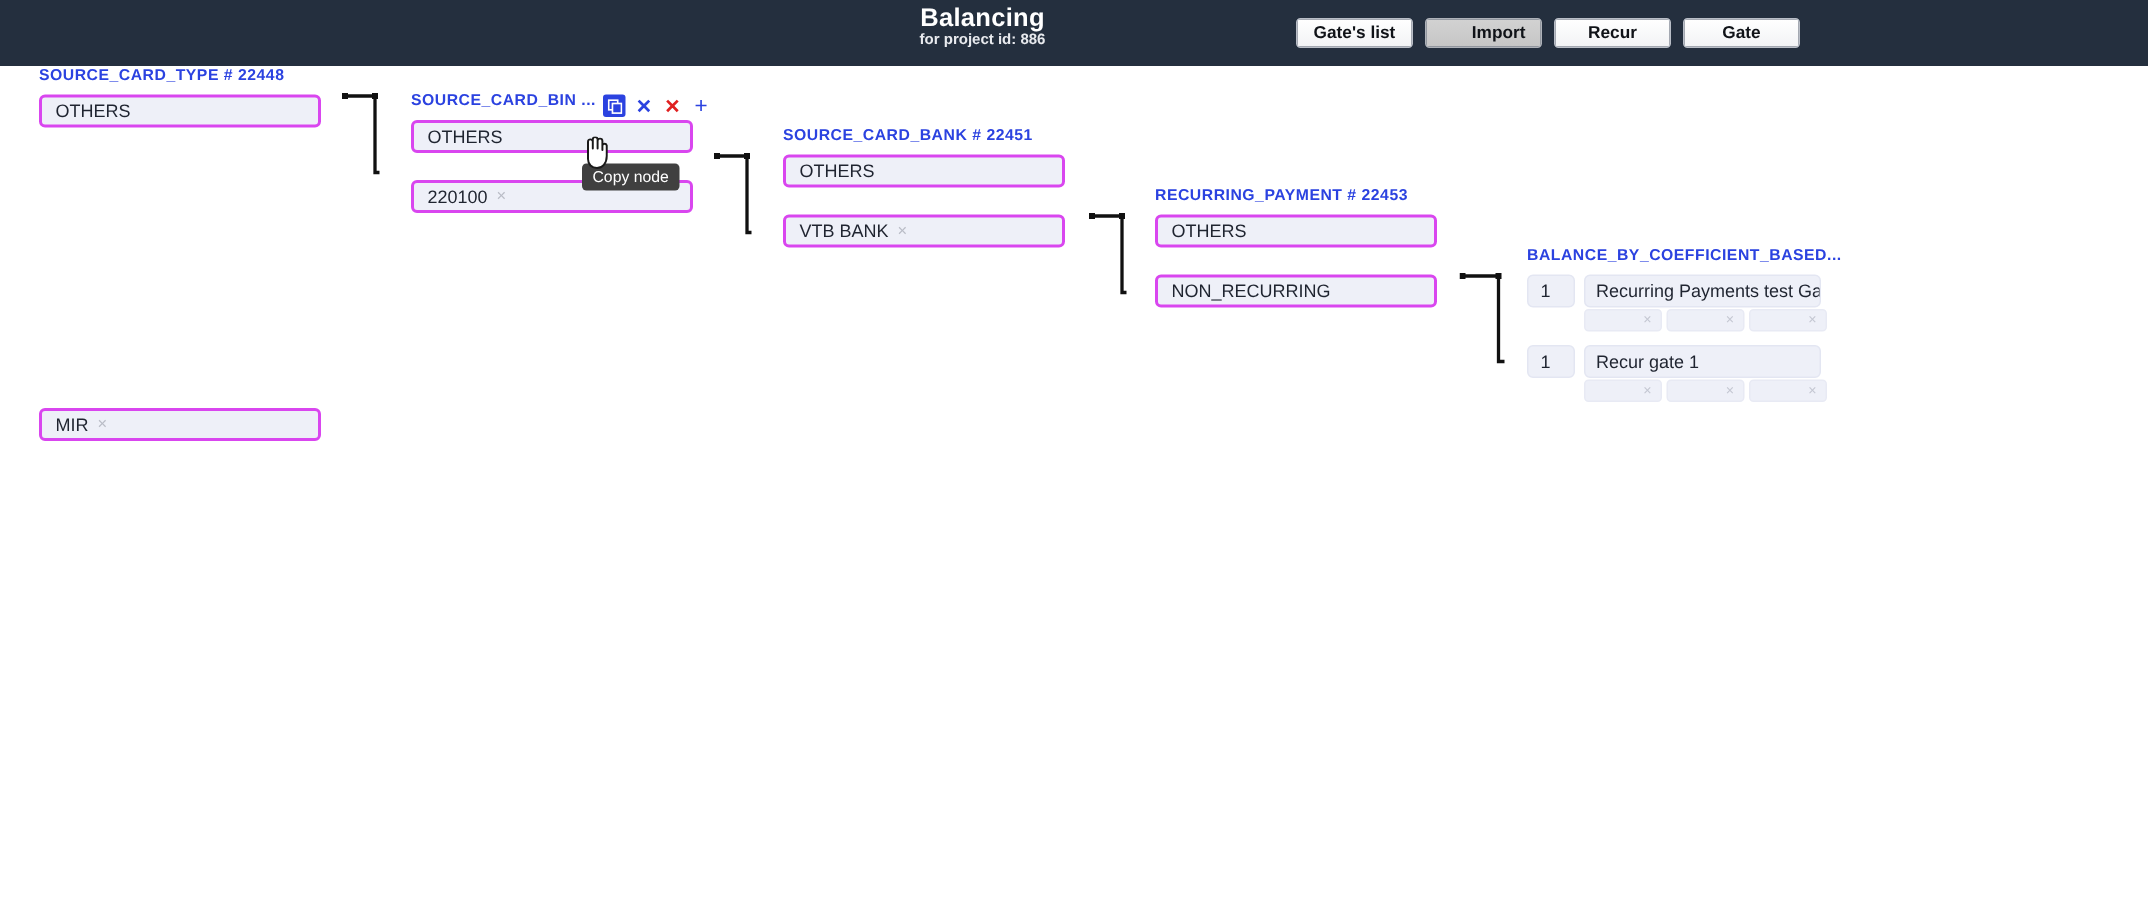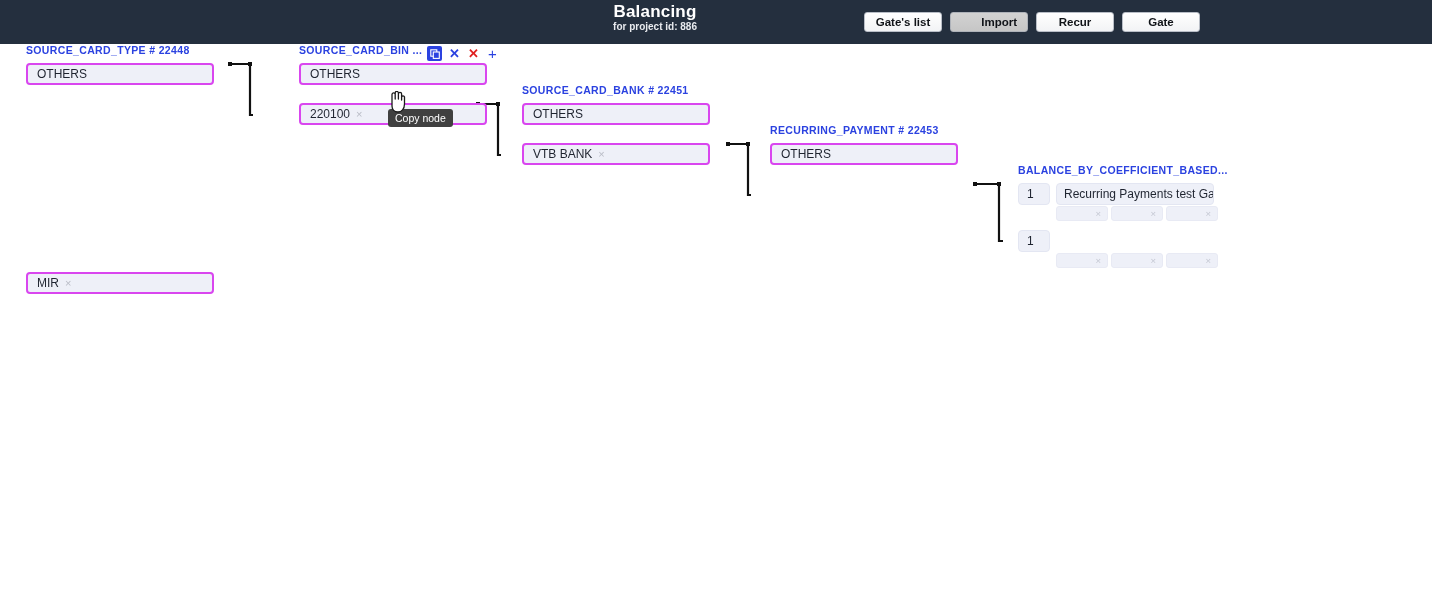--- a/index.html
+++ b/index.html
@@ -258,21 +258,21 @@
     </div>
   </div>
 
   <div class="column" style="left:26px; top:228px;text-align:center;">
     <div class="field">
       <span>MIR</span>
       <span class="chip-x">×</span>
     </div>
   </div>
 
-  <div class="column" style="left:274px; top:2px;margin-left:25px;">
+  <div class="column" style="left:274px; top:19px;">
     <div class="label-row">
       <span class="col-label">SOURCE_CARD_BIN ...</span>
 
       <span class="ic ic-copy">
         <svg width="10" height="10" viewBox="0 0 10 10">
           <rect x="0.8" y="0.8" width="6" height="6.4" fill="none" stroke="#ffffff" stroke-width="1.1"></rect>
           <rect x="3.3" y="3" width="6" height="6.4" fill="#2b42e0" stroke="#ffffff" stroke-width="1.1"></rect>
         </svg>
       </span>
 
@@ -311,20 +311,23 @@
   </div>
 
   <div class="column" style="left:770px; top:82px;">
     <div class="label-row">
       <span class="col-label">RECURRING_PAYMENT # 22453</span>
     </div>
     <div class="field">
       <span>OTHERS</span>
     </div>
     <div class="field-gap"></div>
+    <div class="field">
+      <span>NON_RECURRING</span>
+    </div>
   </div>
 
   <div class="column" style="left:1018px; top:122px;">
     <div class="label-row">
       <span class="col-label">BALANCE_BY_COEFFICIENT_BASED...</span>
     </div>
 
     <div class="gate-block">
       <div class="gate-row">
         <div class="coef">
@@ -345,20 +348,23 @@
           <span>×</span>
         </div>
       </div>
     </div>
 
     <div class="gate-block">
       <div class="gate-row">
         <div class="coef">
           <span>1</span>
         </div>
+        <div class="gate-name">
+          <span>Recur gate 1</span>
+        </div>
       </div>
       <div class="sub-row">
         <div class="sub-cell">
           <span>×</span>
         </div>
         <div class="sub-cell">
           <span>×</span>
         </div>
         <div class="sub-cell">
           <span>×</span>

